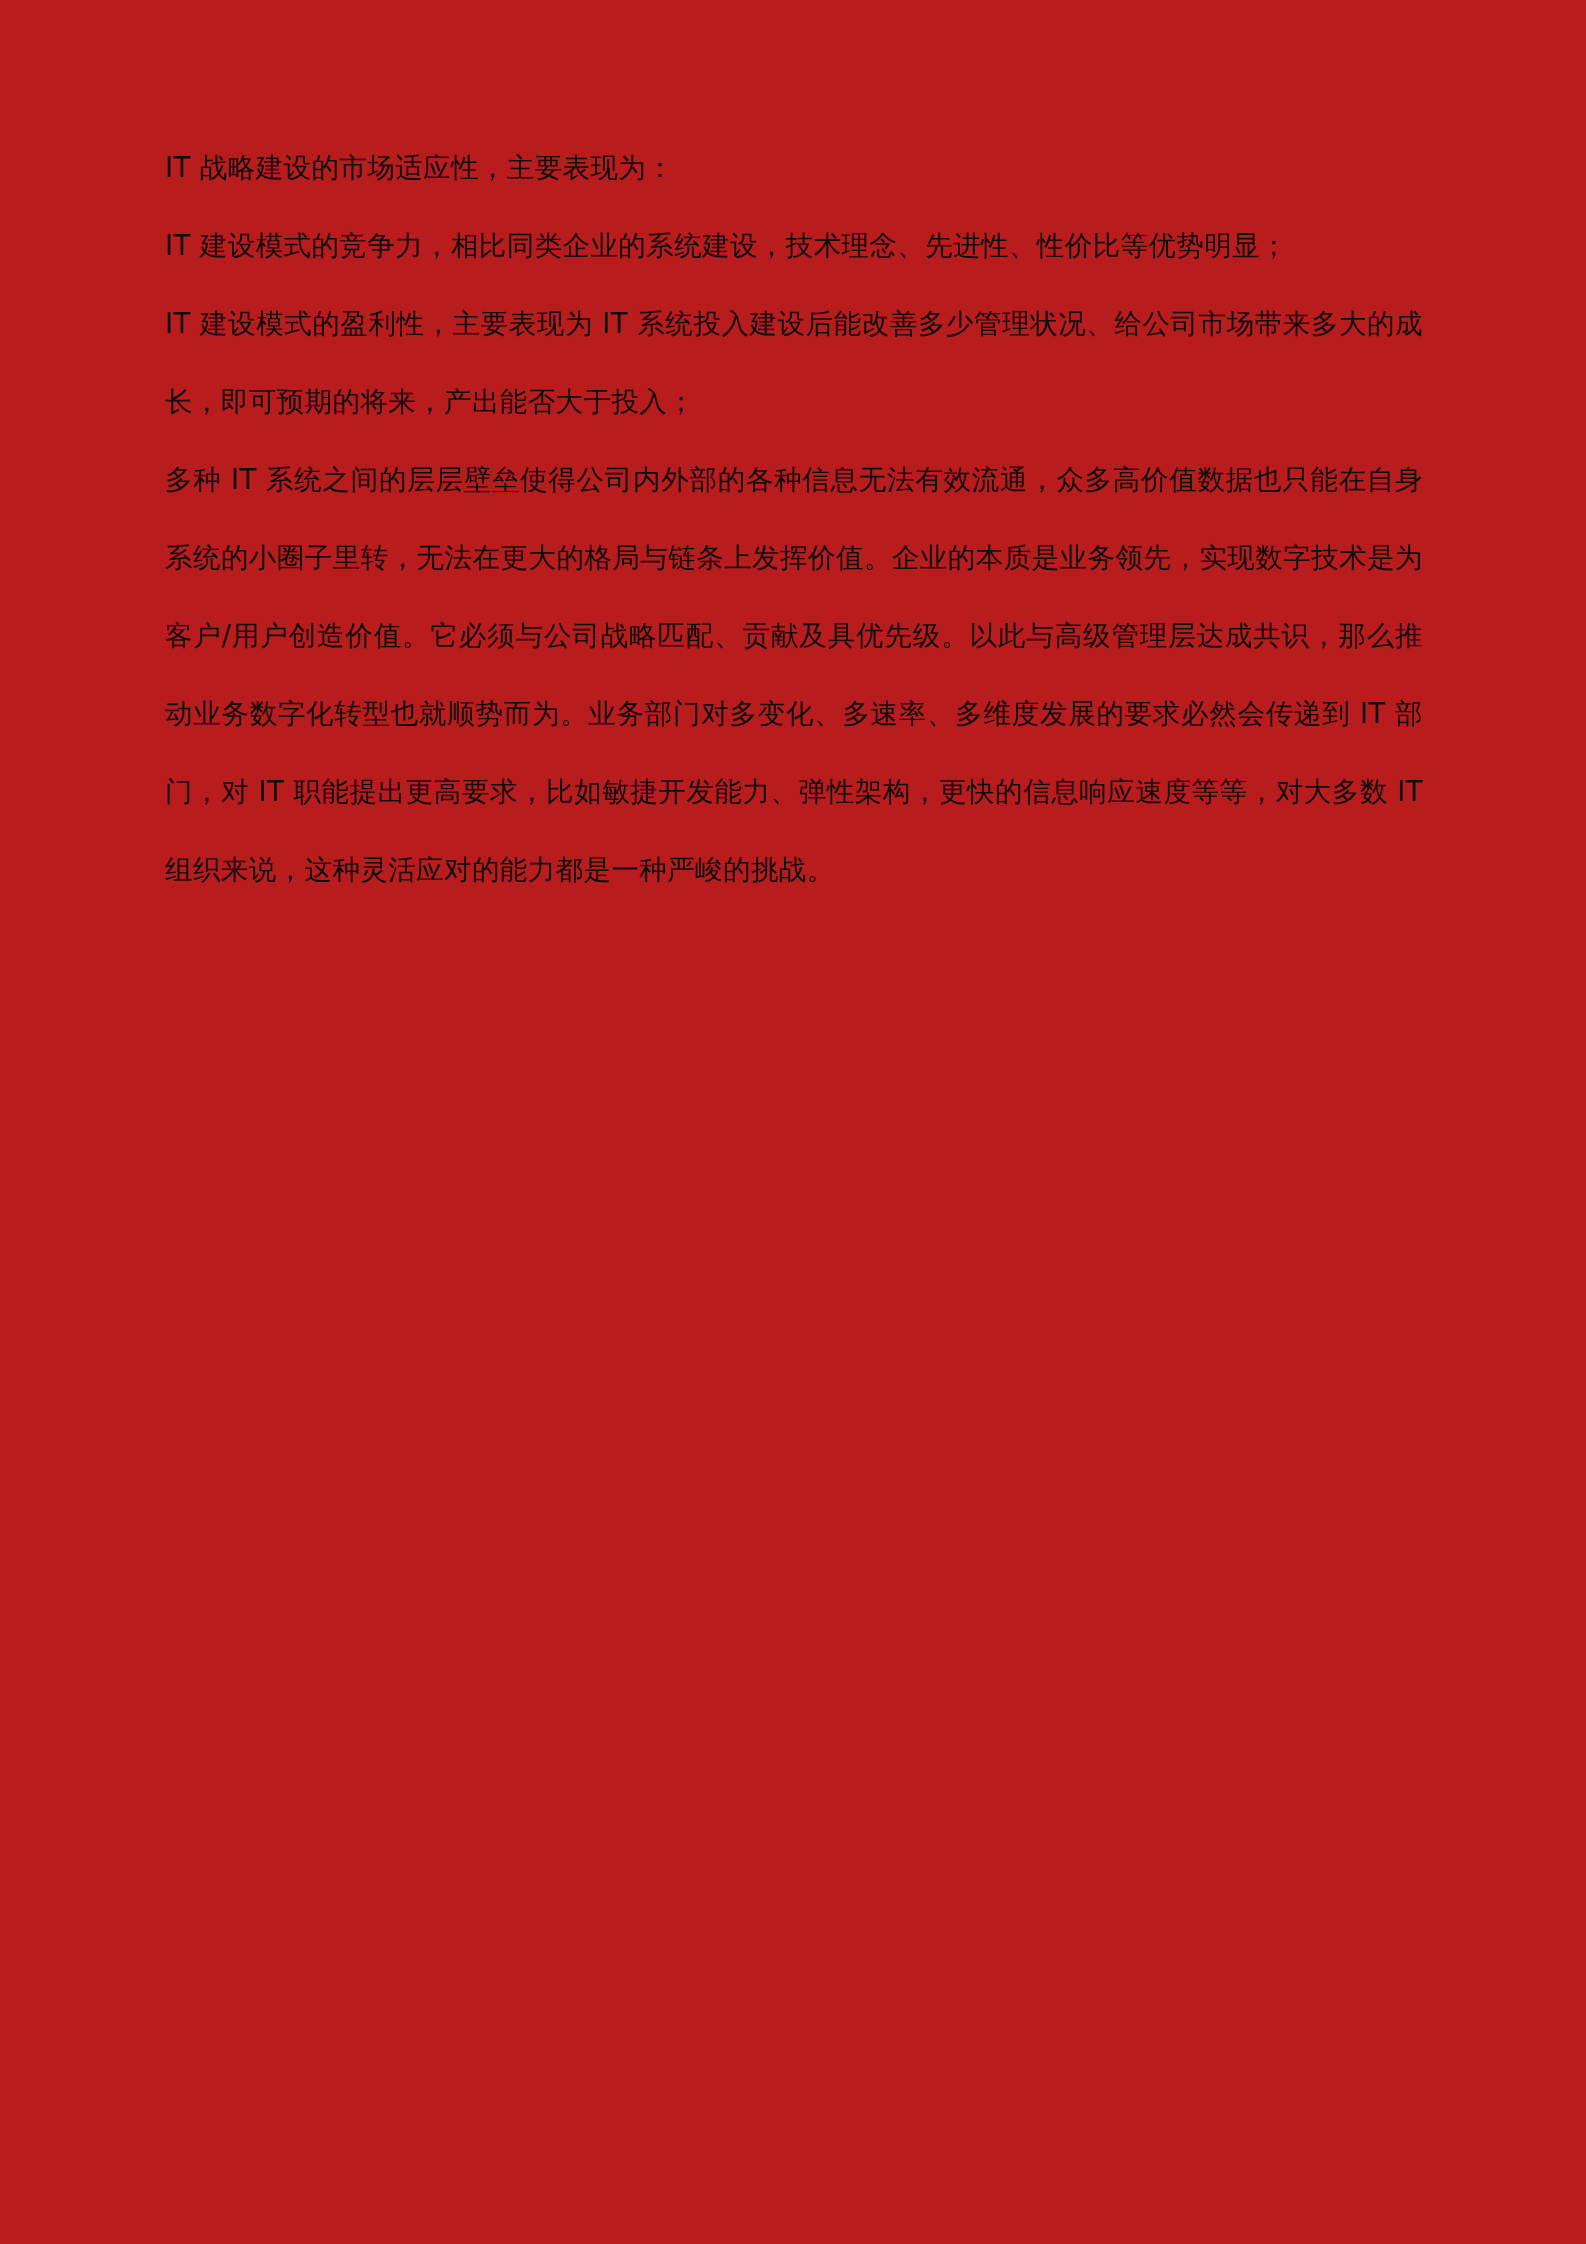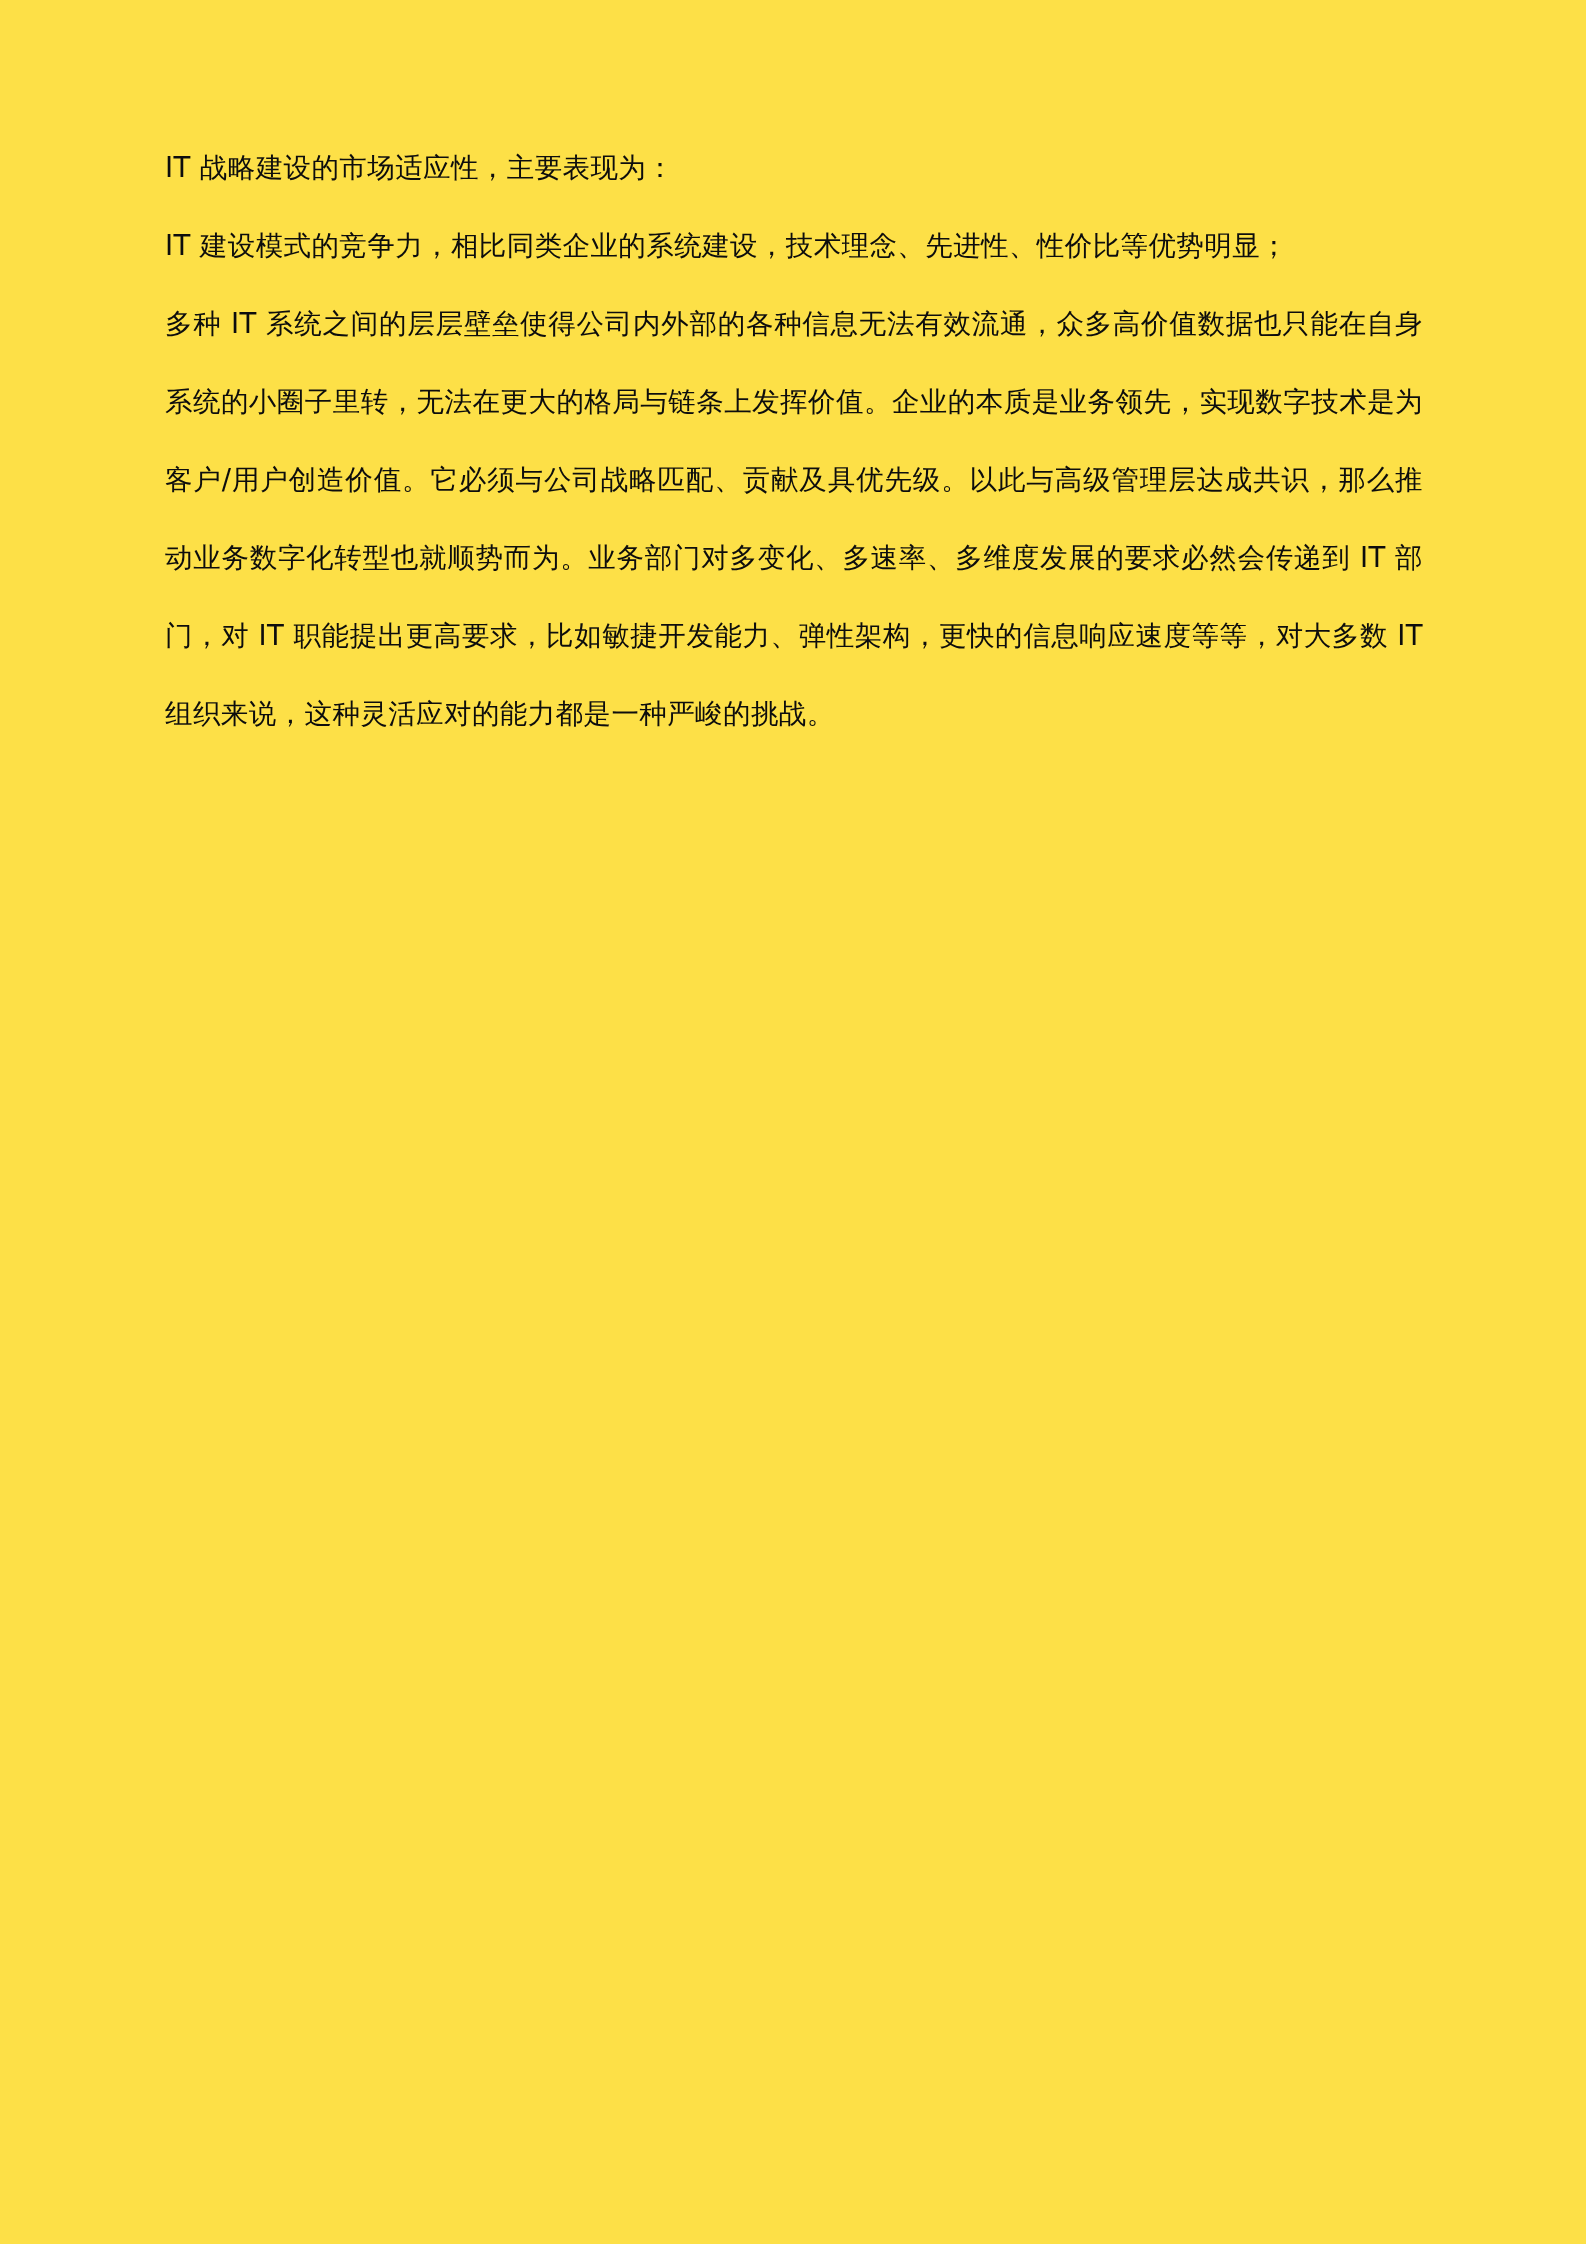--- a/index.html
+++ b/index.html
@@ -11,21 +11,21 @@
     width: 1586px;
     height: 2244px;
     font-family: "DejaVu Sans", "Liberation Sans", sans-serif;
     color: #0a0a0a;
     -webkit-font-smoothing: antialiased;
   }
   .page {
     position: relative;
     width: 1586px;
     height: 2244px;
-    background: #fde047;
+    background: #b91c1c;
     box-sizing: border-box;
   }
   .content {
     position: absolute;
     left: 165px;
     top: 128px;
     width: 1258px;
   }
   .para {
     font-size: 27.5px;
@@ -47,19 +47,20 @@
 <body>
 
 <div class="page">
   <div class="content">
 
     <p class="para">IT 战略建设的市场适应性，主要表现为：</p>
 
 
     <p class="para">IT 建设模式的竞争力，相比同类企业的系统建设，技术理念、先进性、性价比等优势明显；</p>
 
+    <p class="para">IT 建设模式的盈利性，主要表现为 IT 系统投入建设后能改善多少管理状况、给公司市场带来多大的成长，即可预期的将来，产出能否大于投入；</p>
 
 
 
     <p class="para">多种 IT 系统之间的层层壁垒使得公司内外部的各种信息无法有效流通，众多高价值数据也只能在自身系统的小圈子里转，无法在更大的格局与链条上发挥价值。企业的本质是业务领先，实现数字技术是为客户/用户创造价值。它必须与公司战略匹配、贡献及具优先级。以此与高级管理层达成共识，那么推动业务数字化转型也就顺势而为。业务部门对多变化、多速率、多维度发展的要求必然会传递到 IT 部门，对 IT 职能提出更高要求，比如敏捷开发能力、弹性架构，更快的信息响应速度等等，对大多数 IT 组织来说，这种灵活应对的能力都是一种严峻的挑战。</p>
 
   </div>
 </div>
 
 </body></html>

